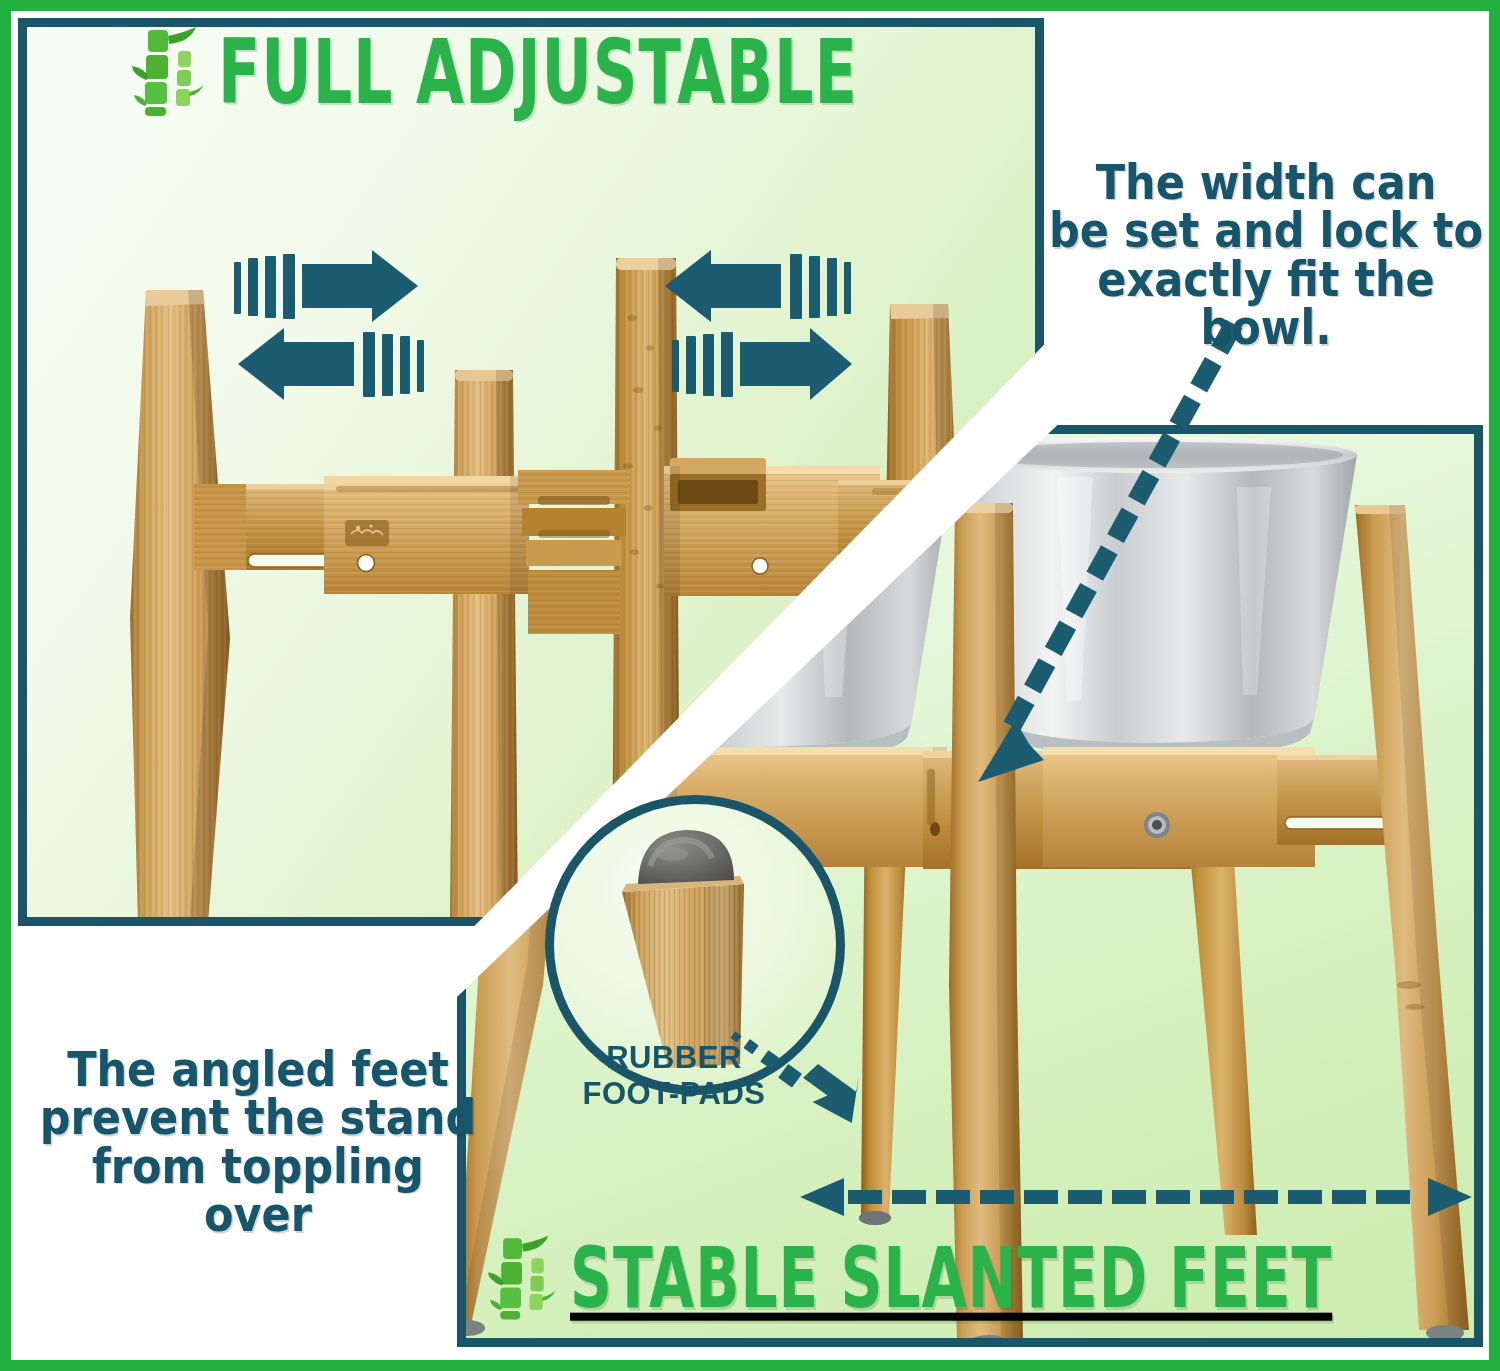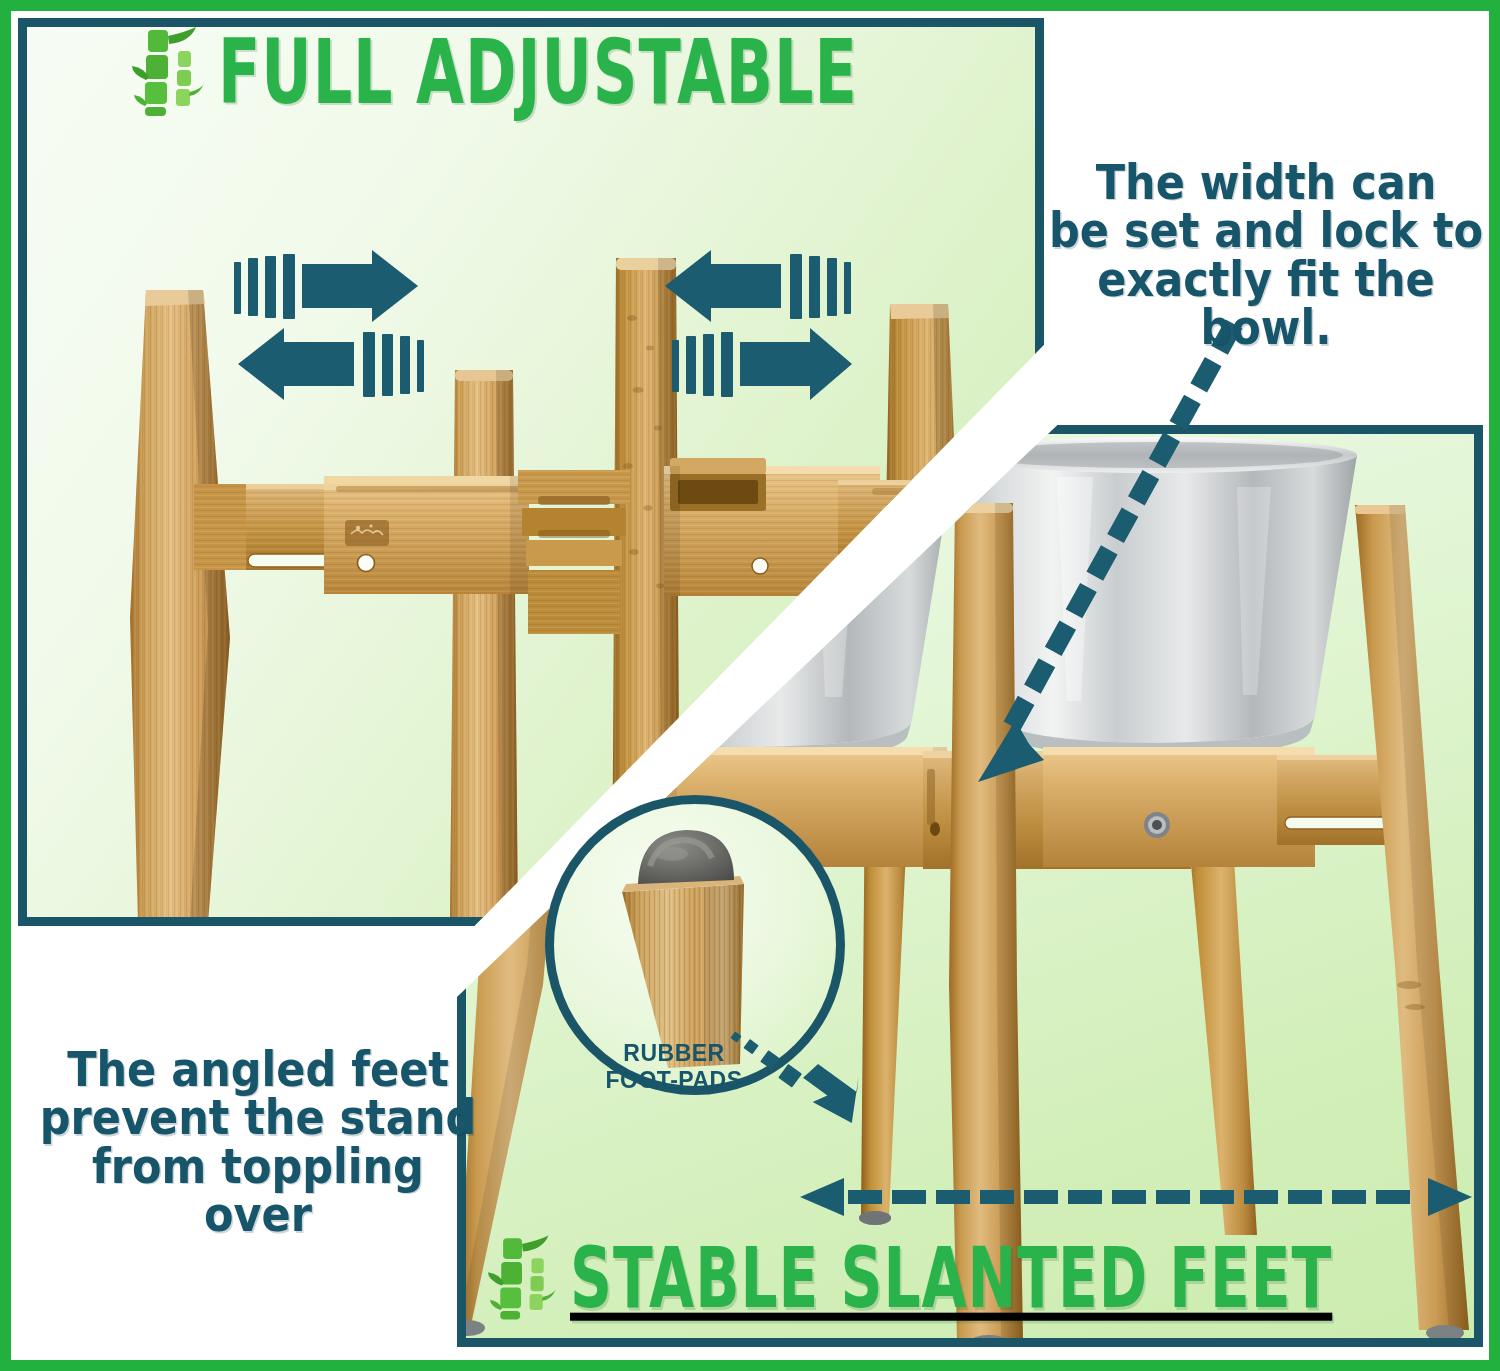--- a/index.html
+++ b/index.html
@@ -110,21 +110,21 @@
   #caption-width {
     left: 1040px; top: 168px; width: 452px;
     font-size: 43px;
   }
   #caption-feet {
     left: 38px; top: 1055px; width: 440px;
     font-size: 43px;
   }
   #caption-pads {
     left: 560px; top: 1040px; width: 228px;
-    font-size: 23px;
+    font-size: 31px;
     letter-spacing: 0.5px;
     line-height: 1.16;
     transform: scaleY(1.0);
     text-shadow: none;
     font-family: "Liberation Sans", sans-serif;
   }
 
   
   .motion-arrow { position: absolute; z-index: 25; }
 

